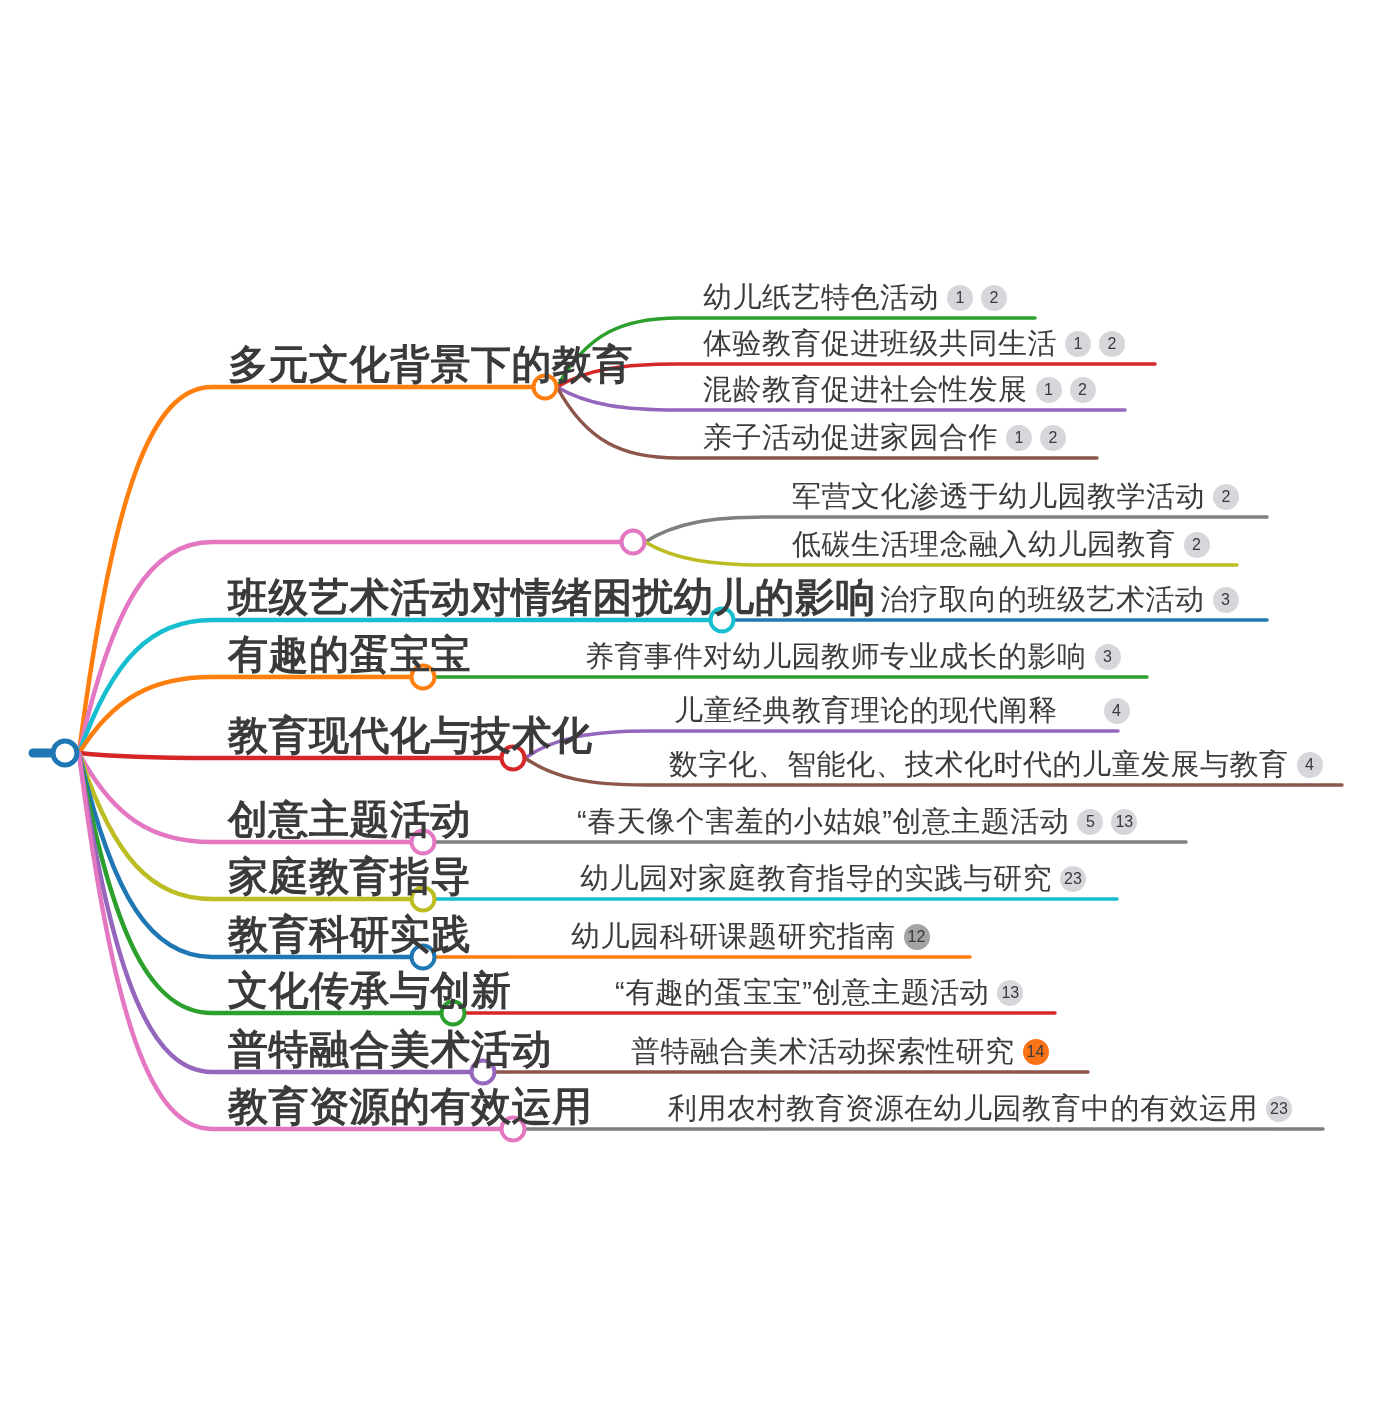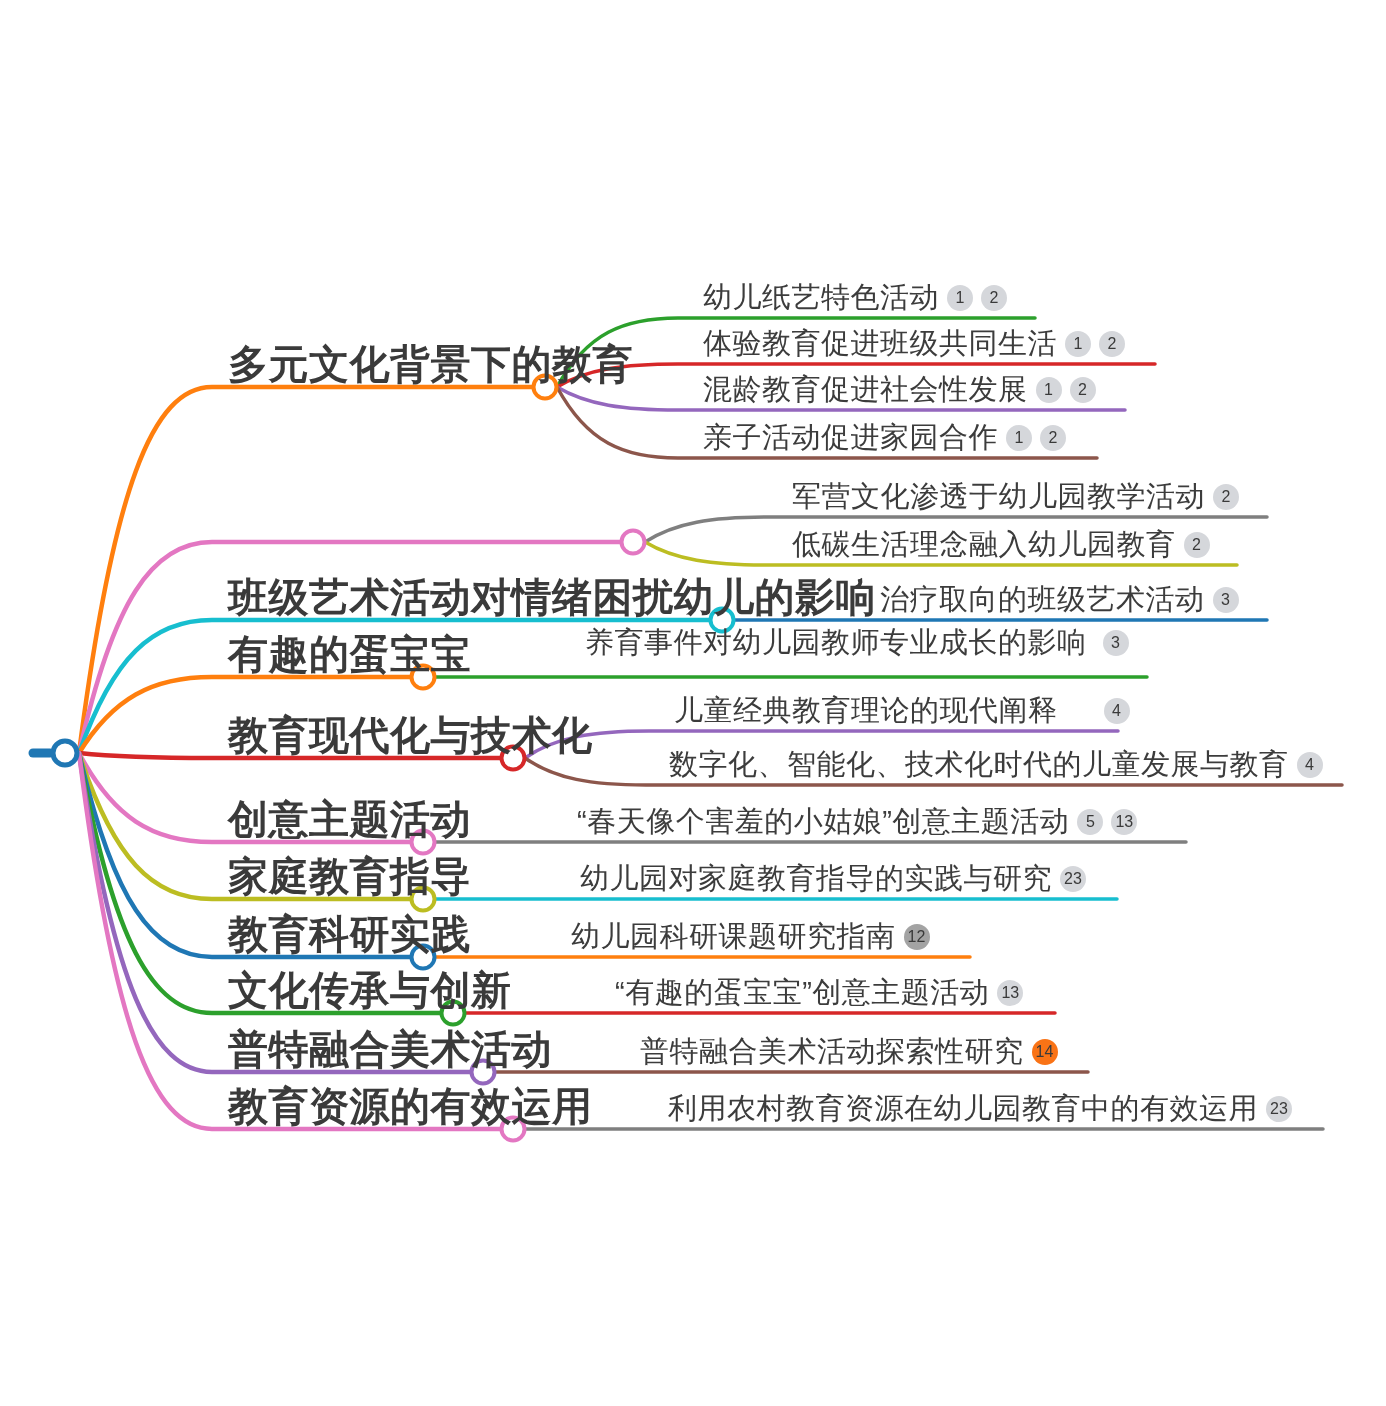--- a/index.html
+++ b/index.html
@@ -98,21 +98,21 @@
       <div class="child-row" style="left: 792px; top: 528px;">
         <span class="child-text">低碳生活理念融入幼儿园教育</span>
         <span class="badge" style="background: rgb(213, 215, 219); color: rgb(58, 58, 58);">2</span>
       </div>
       <div class="branch-label" style="left: 228px; top: 578px;">班级艺术活动对情绪困扰幼儿的影响</div>
       <div class="child-row" style="left: 880px; top: 583px;">
         <span class="child-text">治疗取向的班级艺术活动</span>
         <span class="badge" style="background: rgb(213, 215, 219); color: rgb(58, 58, 58);">3</span>
       </div>
       <div class="branch-label" style="left: 228px; top: 635px;">有趣的蛋宝宝</div>
-      <div class="child-row" style="left: 585px; top: 626px; gap: 8px;">
+      <div class="child-row" style="left: 585px; top: 640px;">
         <span class="child-text">养育事件对幼儿园教师专业成长的影响</span>
         <span class="badge" style="background: rgb(213, 215, 219); color: rgb(58, 58, 58);">3</span>
       </div>
       <div class="branch-label" style="left: 228px; top: 716px;">教育现代化与技术化</div>
       <div class="child-row" style="left: 674px; top: 694px; gap: 38px;">
         <span class="child-text">儿童经典教育理论的现代阐释</span>
         <span class="badge" style="background: rgb(213, 215, 219); color: rgb(58, 58, 58);">4</span>
       </div>
       <div class="child-row" style="left: 669px; top: 748px;">
         <span class="child-text">数字化、智能化、技术化时代的儿童发展与教育</span>
@@ -133,21 +133,21 @@
       <div class="child-row" style="left: 571px; top: 920px;">
         <span class="child-text">幼儿园科研课题研究指南</span>
         <span class="badge" style="background: #a3a3a3; color: rgb(58, 58, 58);">12</span>
       </div>
       <div class="branch-label" style="left: 228px; top: 971px;">文化传承与创新</div>
       <div class="child-row" style="left: 615px; top: 976px;">
         <span class="child-text">“有趣的蛋宝宝”创意主题活动</span>
         <span class="badge" style="background: rgb(213, 215, 219); color: rgb(58, 58, 58);">13</span>
       </div>
       <div class="branch-label" style="left: 228px; top: 1030px;">普特融合美术活动</div>
-      <div class="child-row" style="left: 631px; top: 1035px; margin-left: 9px;">
+      <div class="child-row" style="left: 631px; top: 1035px;">
         <span class="child-text">普特融合美术活动探索性研究</span>
         <span class="badge" style="background: #f97316; color: rgb(58, 58, 58);">14</span>
       </div>
       <div class="branch-label" style="left: 228px; top: 1087px;">教育资源的有效运用</div>
       <div class="child-row" style="left: 668px; top: 1092px;">
         <span class="child-text">利用农村教育资源在幼儿园教育中的有效运用</span>
         <span class="badge" style="background: rgb(213, 215, 219); color: rgb(58, 58, 58);">23</span>
       </div>
     </div>
 </div>

